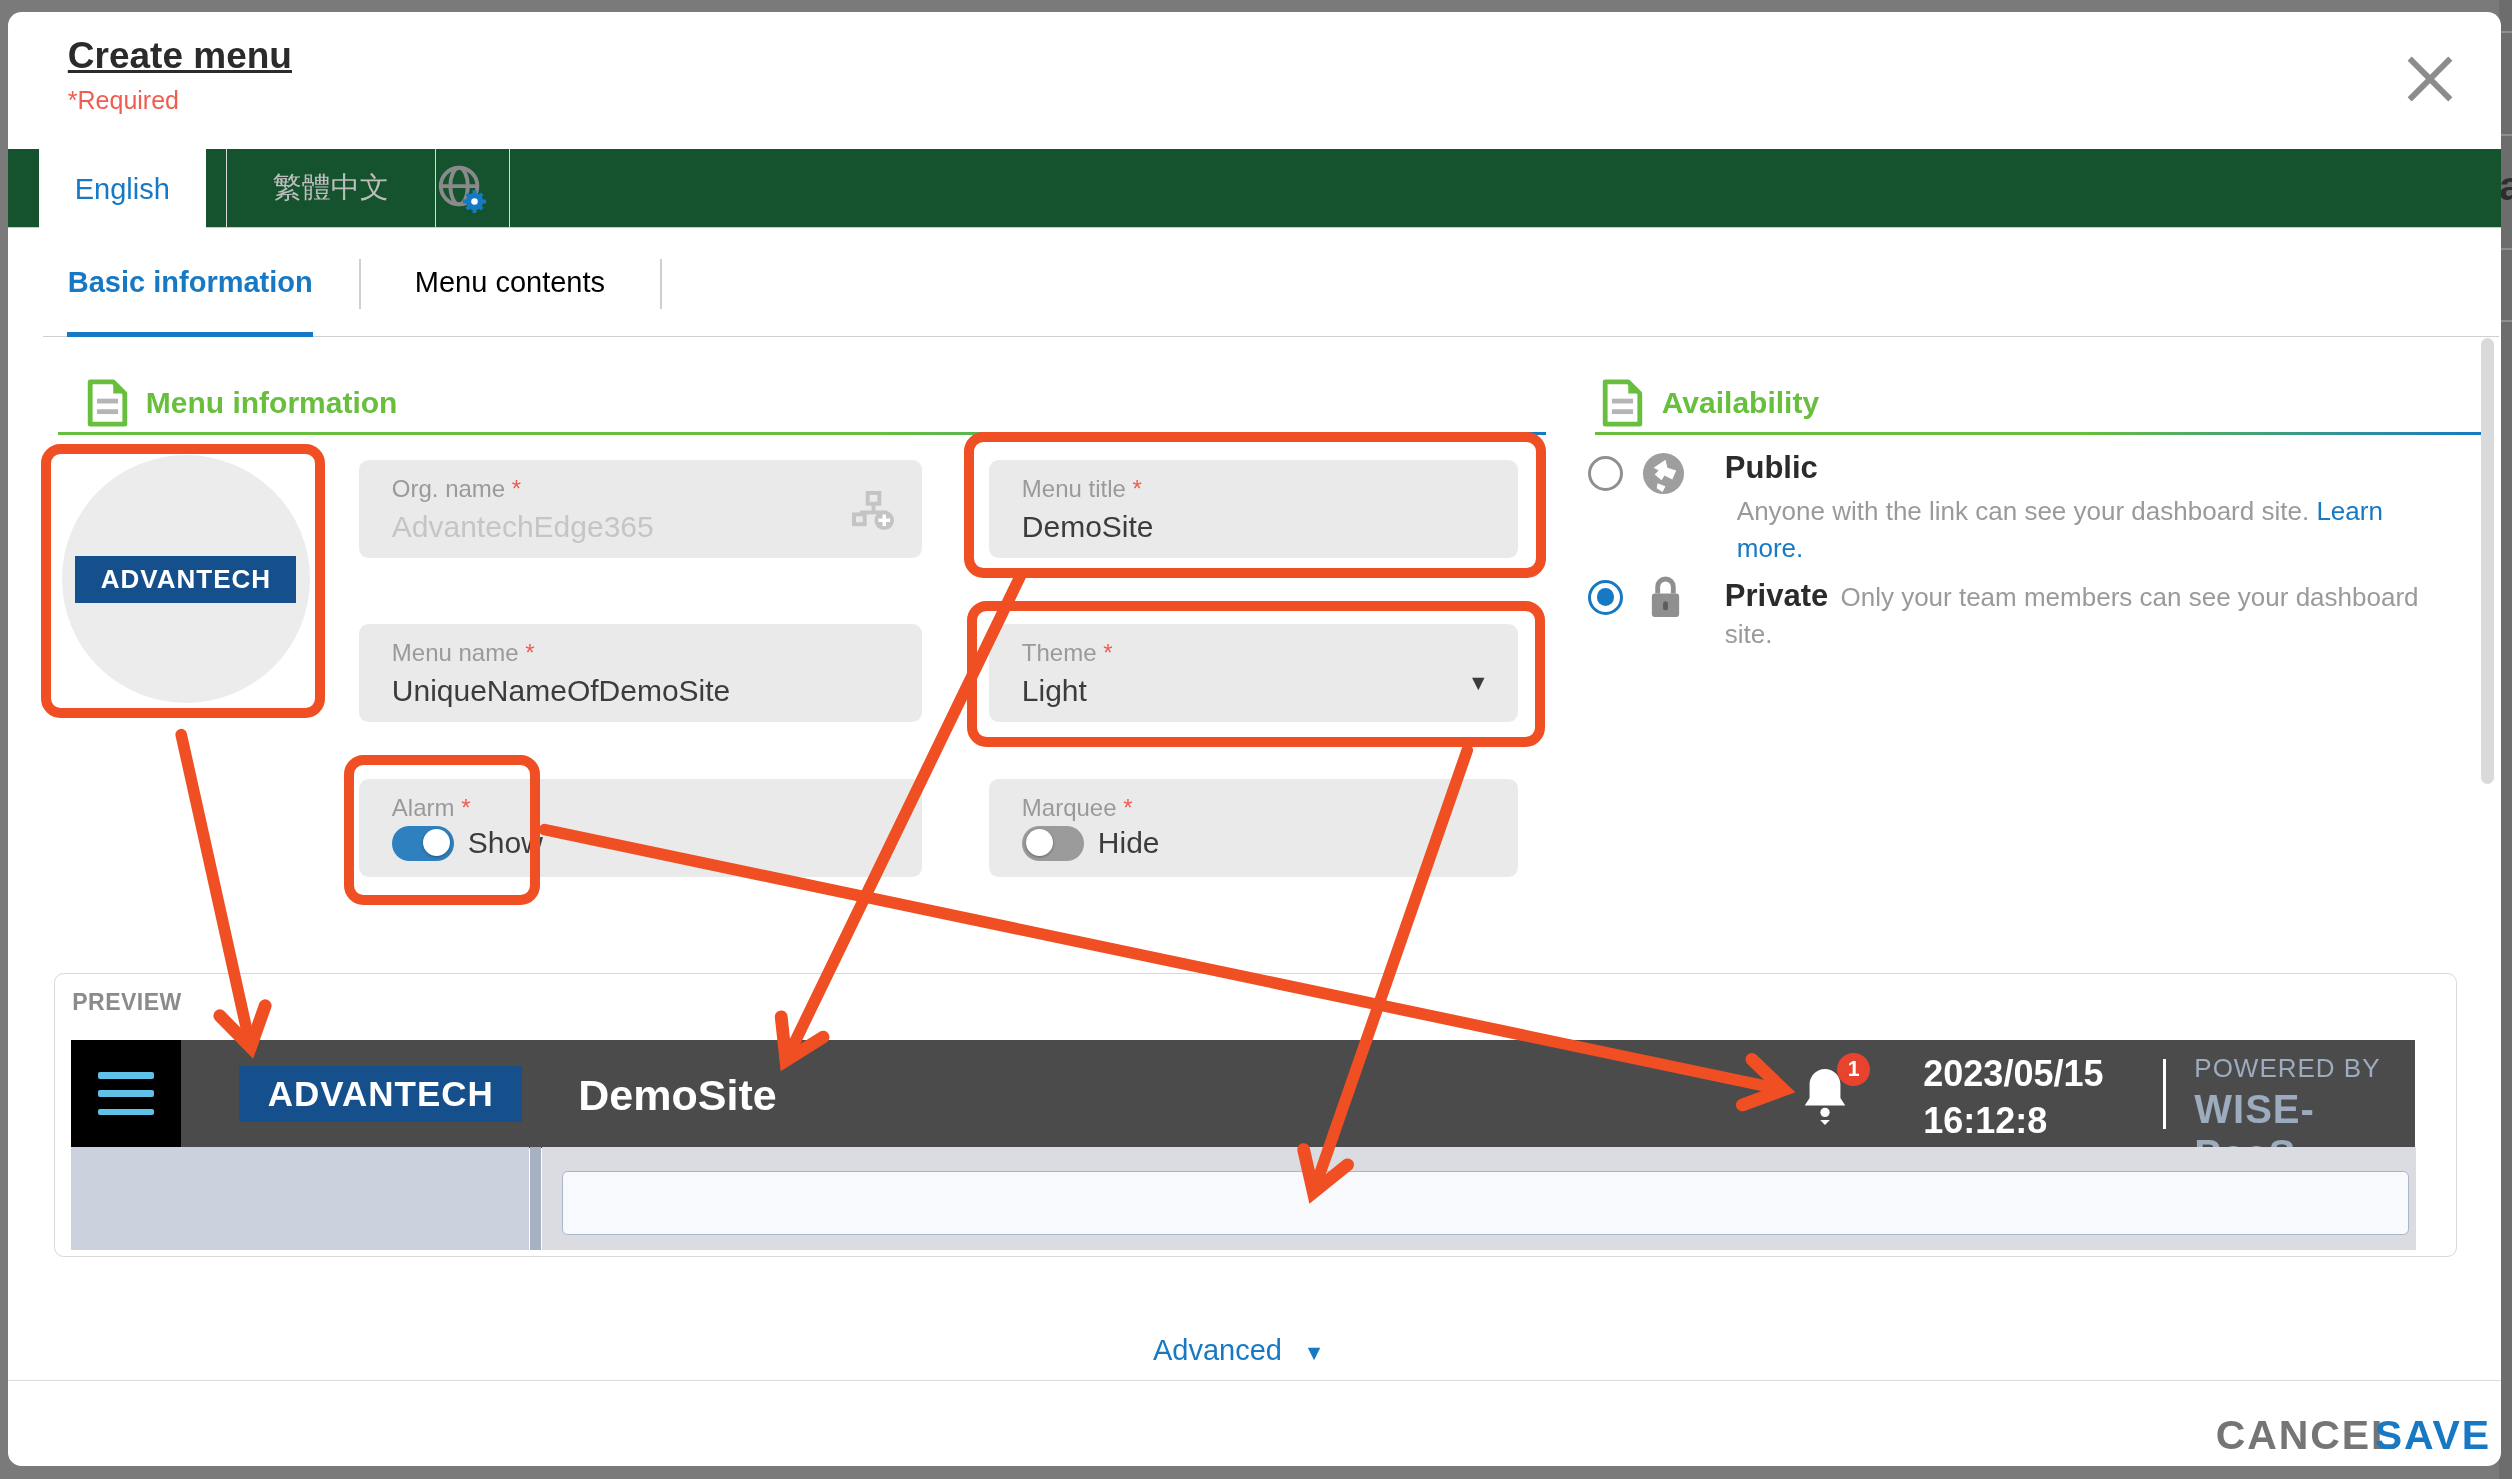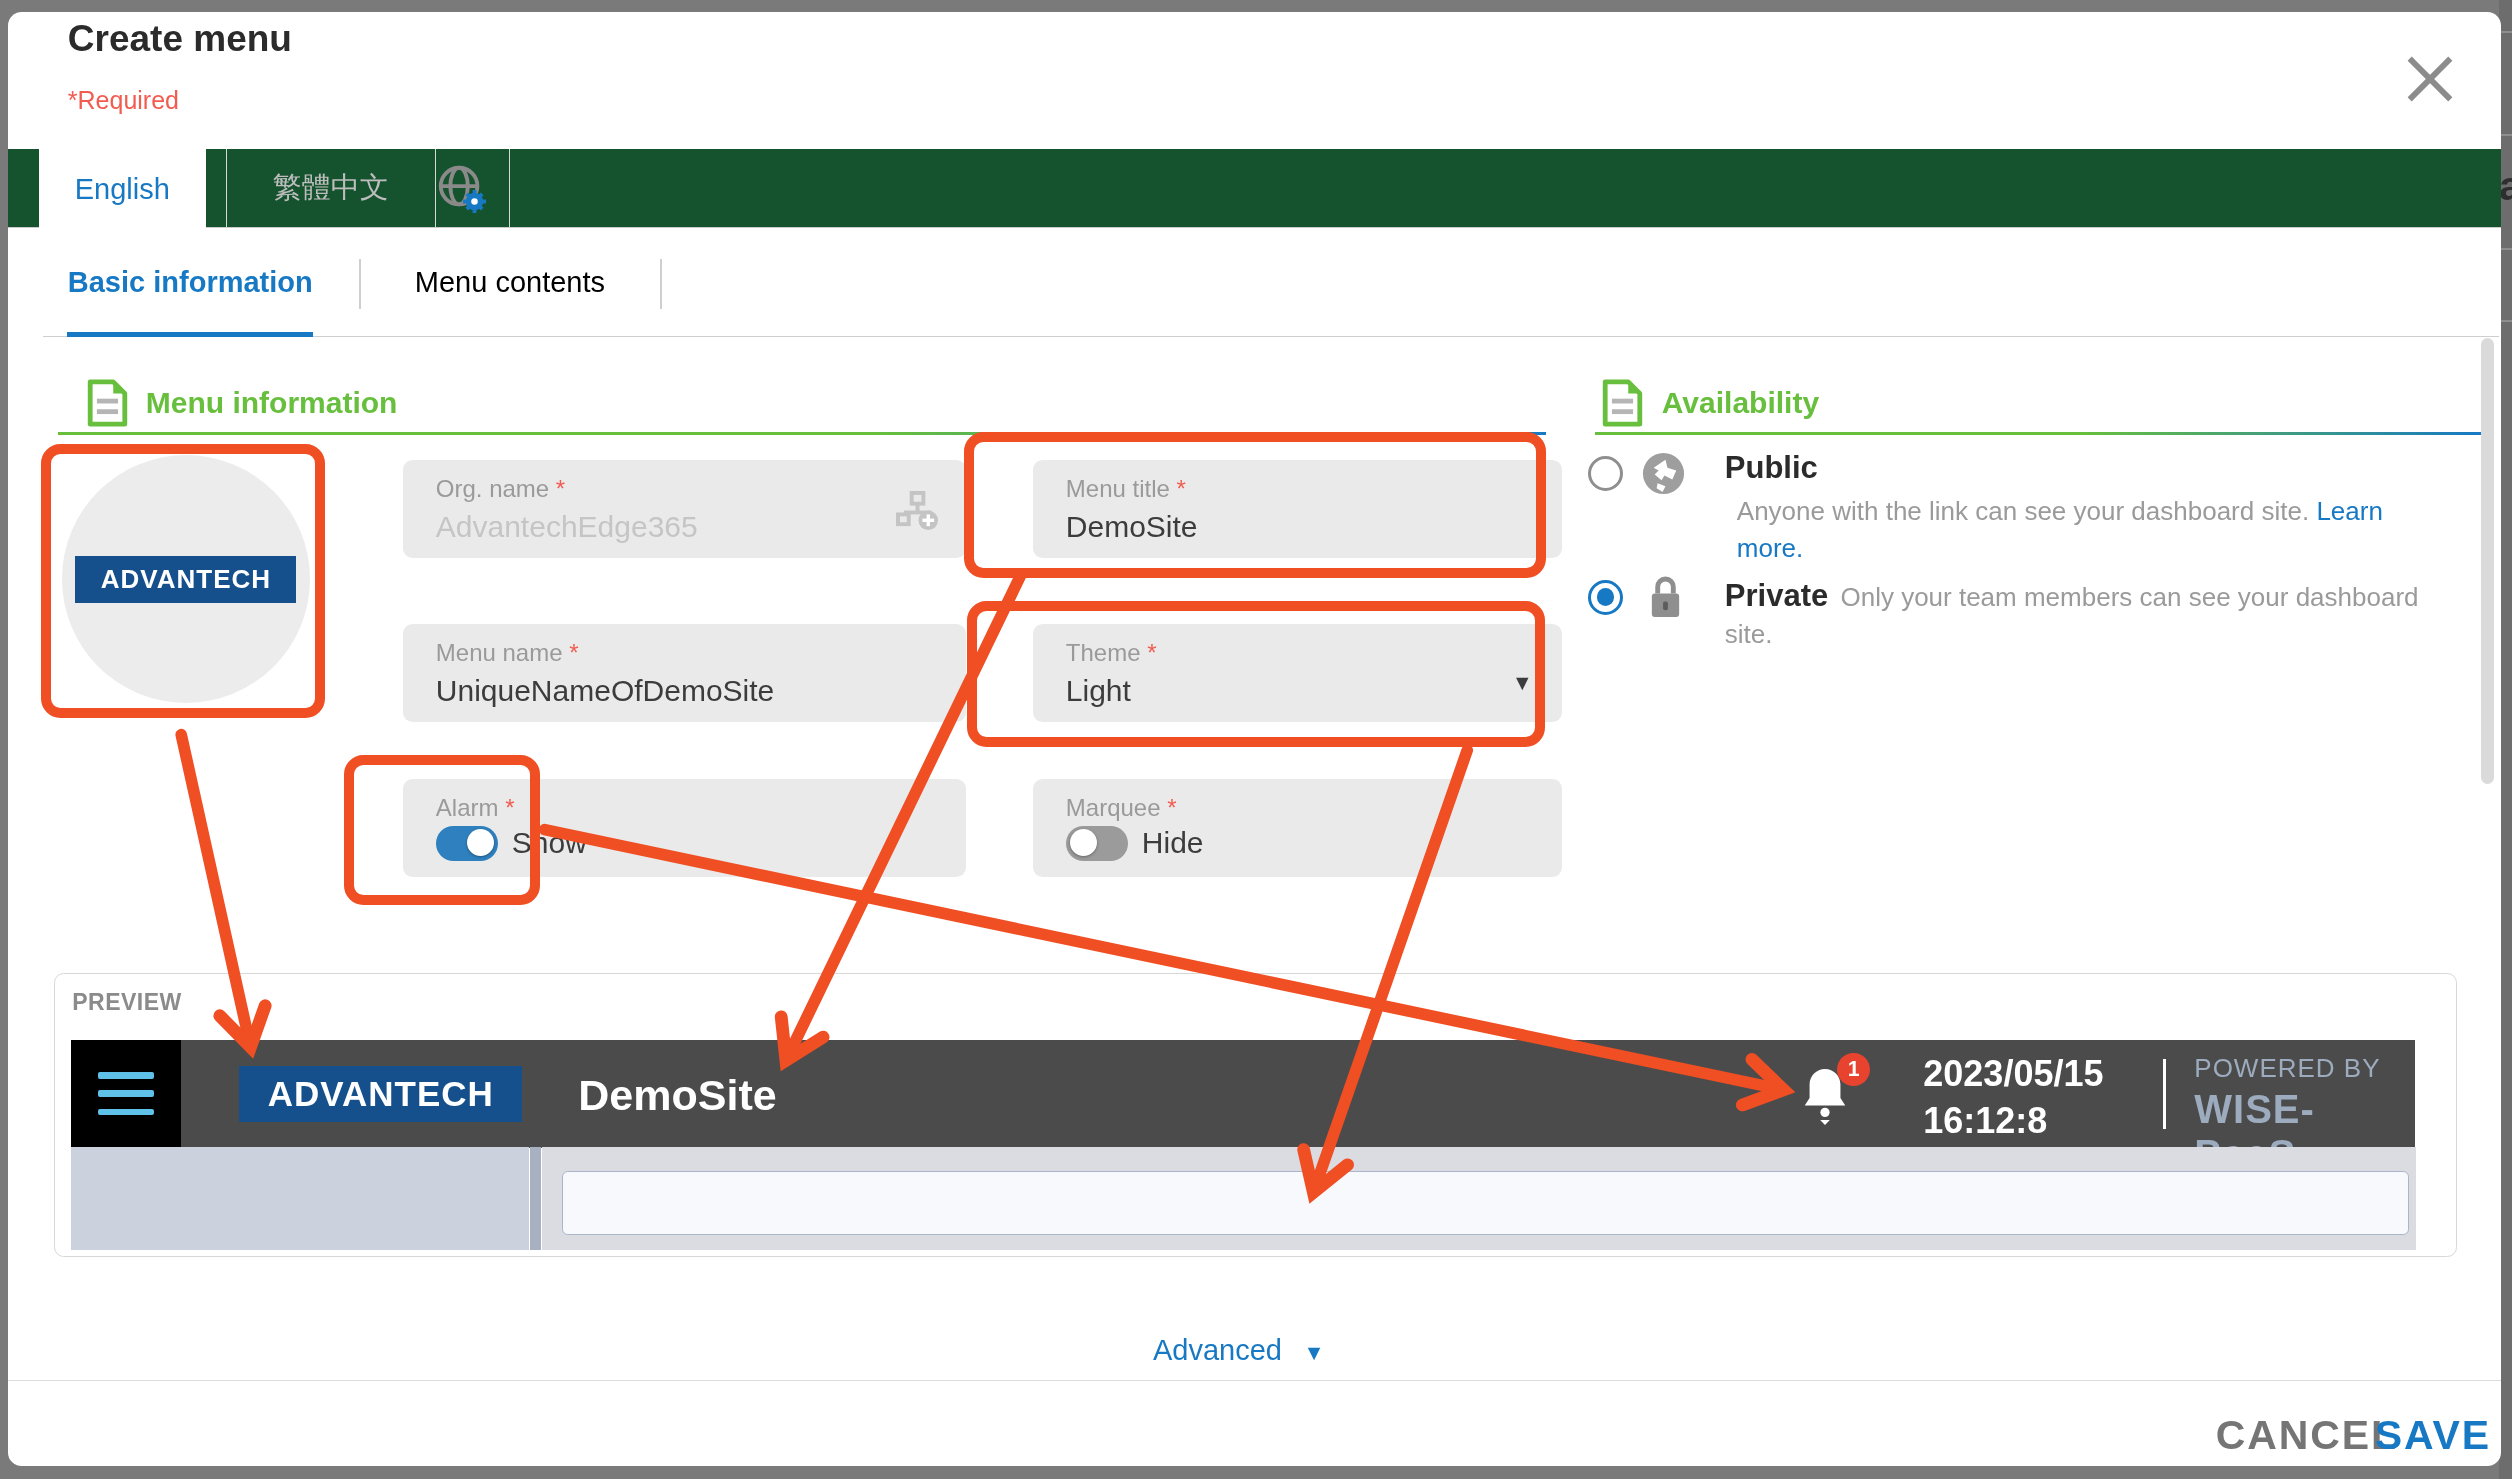--- a/index.html
+++ b/index.html
@@ -17,21 +17,21 @@
   .dlg-title{font-size:37px;font-weight:bold;color:#2b2b2b;}
   .dlg-required{font-size:25px;color:#f25c50;}
   .tabbar{position:absolute;left:0;top:137px;width:2493px;height:78px;background:#14532d;border-bottom:1.9px solid #cbcbcb;}
   .tab{position:absolute;top:0;height:78px;display:flex;align-items:center;justify-content:center;font-size:29px;}
   .tab-active{background:#ffffff;color:#1779c4;height:81px;z-index:2;}
   .tab-disabled{color:#bdbdbd;border-right:1.9px solid #d8d8d8;margin-left:20px;}
   .subtab{font-size:29px;}
   .vline{position:absolute;width:1.9px;background:#cfcfcf;}
   .section-title{font-size:30px;color:#67bf3d;font-weight:bold;}
   .gradline{position:absolute;height:3.9px;background:linear-gradient(90deg,#67bf3d 0%,#67bf3d 55%,#1779c4 100%);}
-  .field{position:absolute;background:#eaeaea;border-radius:9.7px;margin-left:44px;}
+  .field{position:absolute;background:#eaeaea;border-radius:9.7px;}
   .field .flabel{position:absolute;left:33px;top:15.5px;font-size:24px;color:#9a9a9a;}
   .field .fvalue{position:absolute;left:33px;top:50px;font-size:30px;color:#3c3c3c;}
   .req{color:#f25c50;}
   .toggle{position:absolute;left:33px;top:47px;width:62px;height:35px;border-radius:17.4px;}
   .toggle .knob{position:absolute;top:3.9px;width:27px;height:27px;border-radius:50%;background:#fff;box-shadow:0 1px 2.9px rgba(0,0,0,.35);}
   .toggle-on{background:#2f80bf;}
   .toggle-on .knob{right:3.9px;}
   .toggle-off{background:#9b9b9b;}
   .toggle-off .knob{left:3.9px;}
   .toggle-label{position:absolute;left:109px;top:47px;font-size:30px;color:#3c3c3c;}
@@ -63,21 +63,21 @@
 <div class="abs" style="left:2499px;top:0;width:13.6px;height:1479px;background:#6d6d6d;overflow:hidden;z-index:0;">
   <div class="abs" style="left:0;top:31px;width:13.6px;height:1.9px;background:#8e8e8e;"></div>
   <div class="abs" style="left:0;top:134px;width:13.6px;height:1.9px;background:#8e8e8e;"></div>
   <div class="abs" style="left:0;top:248px;width:13.6px;height:1.9px;background:#8e8e8e;"></div>
   <div class="abs" style="left:0;top:320px;width:13.6px;height:1.9px;background:#8e8e8e;"></div>
   <div class="abs" style="left:0px;top:163px;font-size:41px;font-weight:bold;color:#2e2e2e;">a</div>
 </div>
 
 <div class="modal">
 
-  <div class="abs dlg-title" style="left:60px;top:6px;">Create menu</div>
+  <div class="abs dlg-title" style="left:60px;top:23px;text-decoration:underline;">Create menu</div>
   <div class="abs dlg-required" style="left:60px;top:74px;">*Required</div>
   <svg class="abs" style="left:2392px;top:37px;cursor:pointer;" width="60" height="60" viewBox="0 0 62 62">
     <line x1="10" y1="10" x2="52" y2="52" stroke="#8c8c8c" stroke-width="6"></line>
     <line x1="52" y1="10" x2="10" y2="52" stroke="#8c8c8c" stroke-width="6"></line>
   </svg>
 
   <div class="tabbar">
     <div class="tab tab-active" style="left:31px;width:167px;">
       <span>English</span>
     </div>

